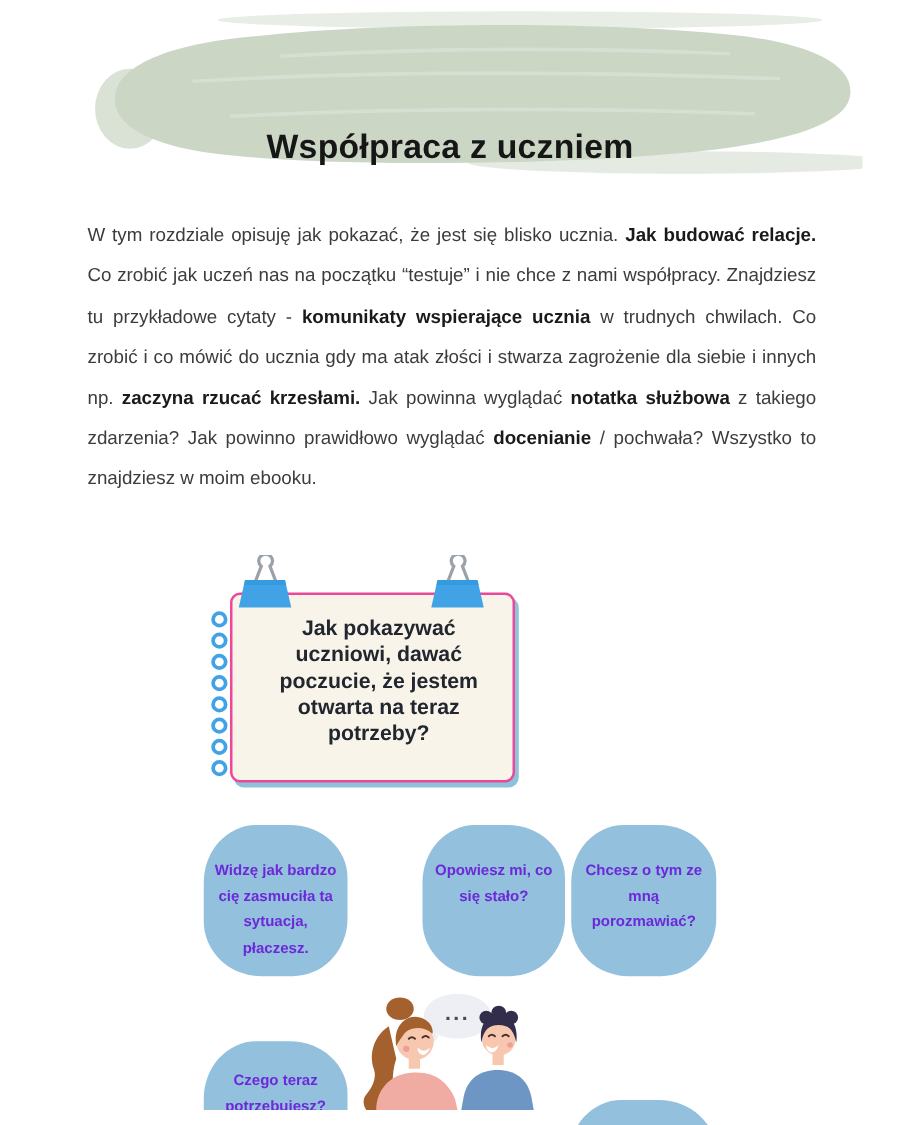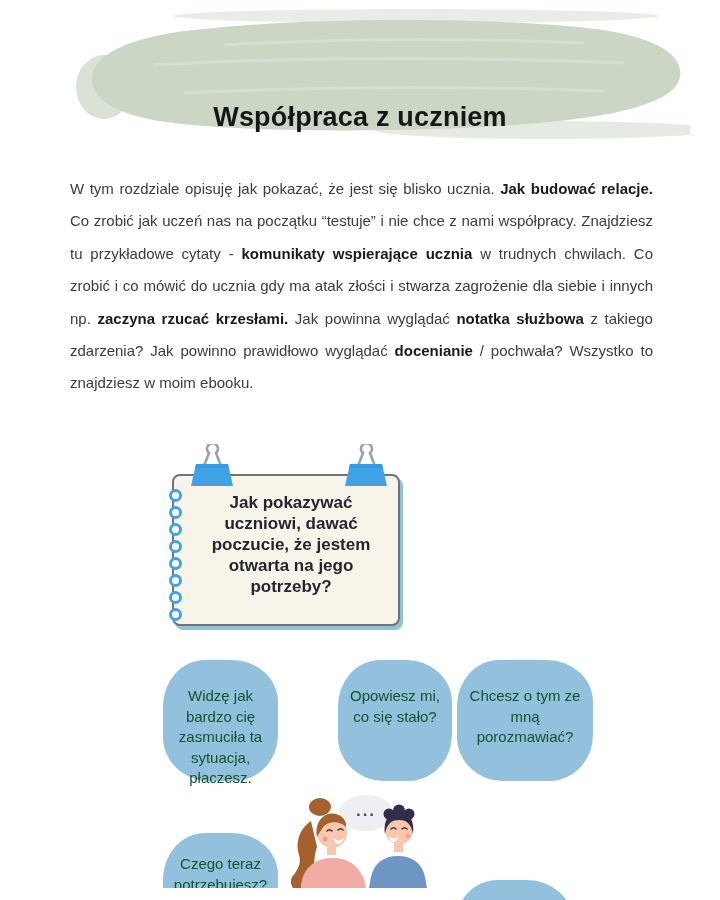--- a/index.html
+++ b/index.html
@@ -21,49 +21,49 @@
   }
   
   .intro{
     position:absolute;left:70px;top:158px;width:583px;
     font-size:15px;line-height:32.4px;color:#3c3c3c;
     text-align:justify;
   }
   .intro .b{font-weight:700;color:#1a1a1a;}
   
   .note-card{
-    position:absolute;left:172px;top:474px;width:224px;height:148px;
+    position:absolute;left:184px;top:474px;width:224px;height:148px;
     background:var(--paper,#f8f4e9);
-    border:2px solid #737373;border-radius:8px;
+    border:2px solid #ec4899;border-radius:8px;
     box-shadow:3px 4px 0 #8ec2da;
   }
   .note-text{position:absolute;left:14px;top:16px;right:4px;text-align:center;}
   .note-line{font-size:17px;font-weight:700;line-height:21px;color:#21262f;}
   .ring{
     position:absolute;width:7px;height:7px;border-radius:50%;
     border:3px solid var(--clip,#41a3e6);background:#ffffff;left:169px;
   }
   .clip{position:absolute;width:48px;height:44px;}
   .clip-body{fill:var(--clip,#41a3e6);}
   .clip-lip{fill:#2d93da;}
   .clip-wire{stroke:#9aa1a9;stroke-width:2.6;fill:none;}
   
   .bubble{
     position:absolute;background:var(--bubble,#92c0dd);
     border-radius:42px 46px 44px 46px / 46px 42px 46px 44px;
     box-sizing:border-box;text-align:center;
-    color:#14532d;font-size:15px;line-height:20.5px;
+    color:#6d28d9;font-size:12px;line-height:20.5px;font-weight:bold;
   }
   .bubble-cut{
     border-radius:42px 46px 0 0 / 46px 42px 0 0;
     overflow:hidden;
   }
   .b1{left:163px;top:660px;width:115px;height:121px;padding:26px 7px 0;}
   .b2{left:314px;top:660px;width:114px;height:121px;padding:26px 8px 0;margin-left:24px;}
-  .b3{left:457px;top:660px;width:136px;height:121px;padding:26px 4px 0;}
+  .b3{left:457px;top:660px;width:116px;height:121px;padding:26px 4px 0;}
   .b4{left:163px;top:833px;width:115px;height:55px;padding:21px 7px 0;}
   .b5{left:455px;top:880px;width:118px;height:55px;padding:25px 6px 0;}
   
   .people{position:absolute;left:283px;top:793px;width:164px;height:95px;overflow:hidden;}
   .people svg{display:block;width:164px;height:95px;}
   .ellipsis-dots{font-size:17px;font-weight:700;fill:#4a4a55;letter-spacing:2px;}
 </style>
 </head>
 <body>
 
@@ -82,21 +82,21 @@
 <div class="page-title">Współpraca z uczniem</div>
 
 <p class="intro"><span>W tym rozdziale opisuję jak pokazać, że jest się blisko ucznia. </span><span class="b">Jak budować relacje.</span><span> Co zrobić jak uczeń nas na początku “testuje” i nie chce z nami współpracy. Znajdziesz tu przykładowe cytaty - </span><span class="b">komunikaty wspierające ucznia</span><span> w trudnych chwilach. Co zrobić i co mówić do ucznia gdy ma atak złości i stwarza zagrożenie dla siebie i innych np. </span><span class="b">zaczyna rzucać krzesłami.</span><span> Jak powinna wyglądać </span><span class="b">notatka służbowa</span><span> z takiego zdarzenia? Jak powinno prawidłowo wyglądać </span><span class="b">docenianie</span><span> / pochwała? Wszystko to znajdziesz w moim ebooku.</span></p>
 
 <div>
   <div class="note-card">
     <div class="note-text">
       <div class="note-line">Jak pokazywać</div>
       <div class="note-line">uczniowi, dawać</div>
       <div class="note-line">poczucie, że jestem</div>
-      <div class="note-line">otwarta na jego</div>
+      <div class="note-line">otwarta na teraz</div>
       <div class="note-line">potrzeby?</div>
     </div>
   </div>
   <span class="ring" style="top:489px"></span>
   <span class="ring" style="top:506px"></span>
   <span class="ring" style="top:523px"></span>
   <span class="ring" style="top:540px"></span>
   <span class="ring" style="top:557px"></span>
   <span class="ring" style="top:574px"></span>
   <span class="ring" style="top:591px"></span>

